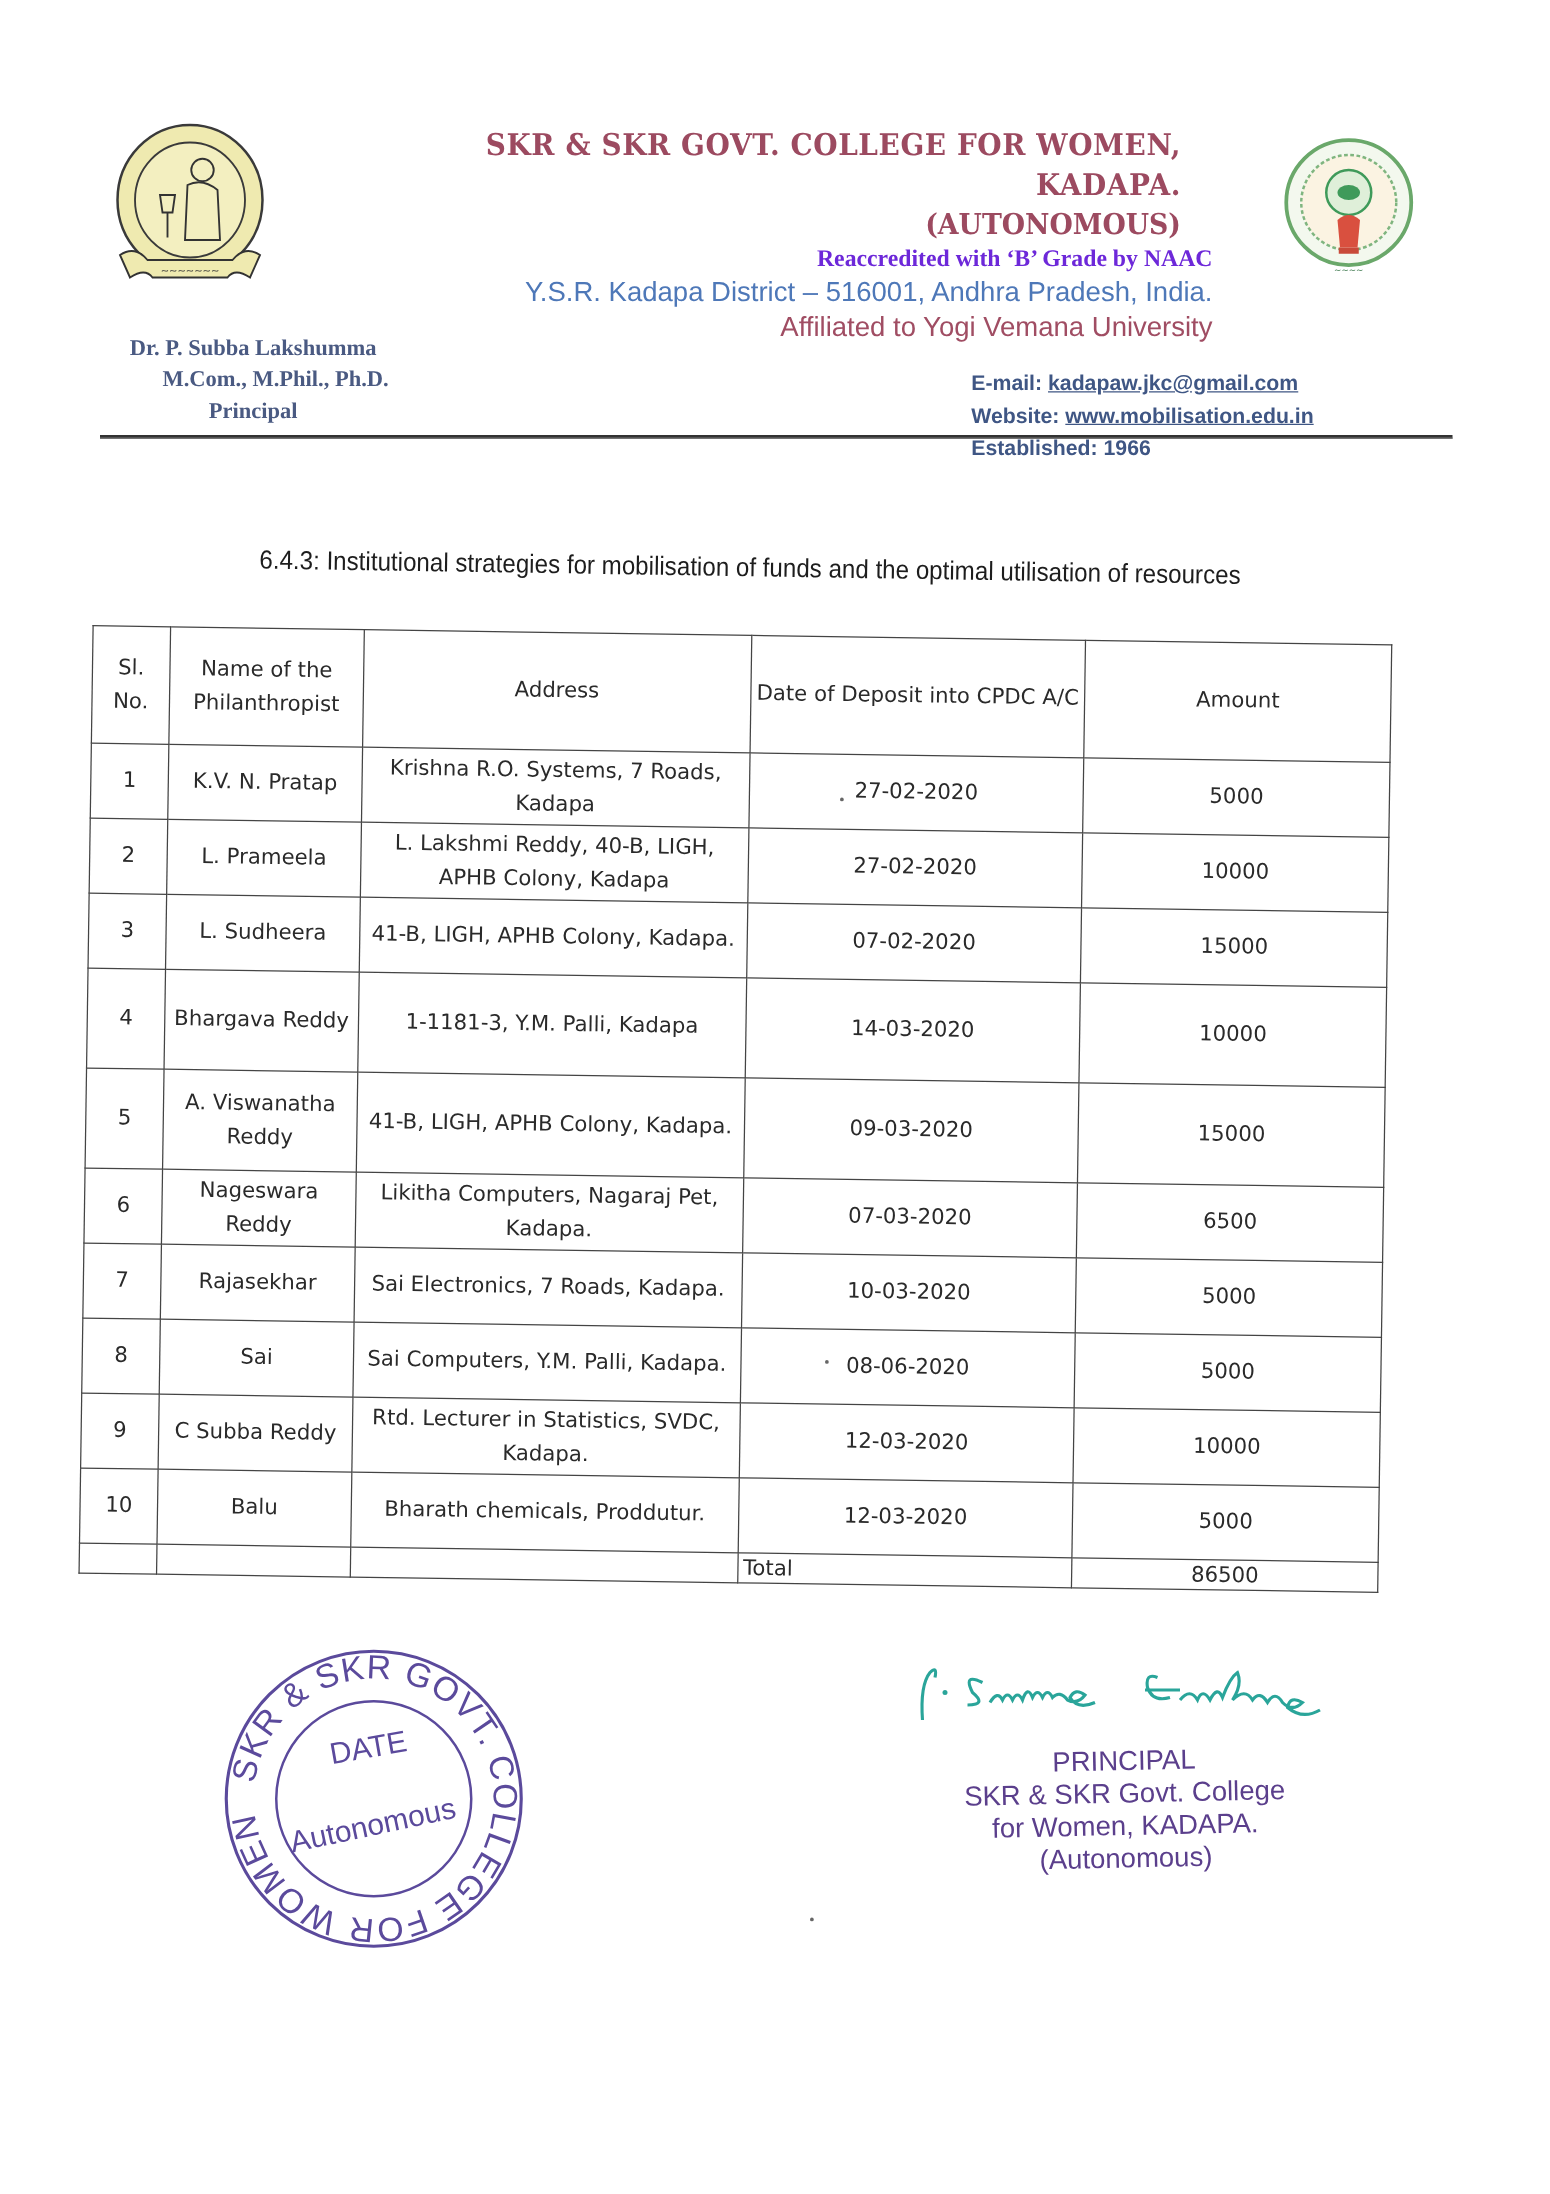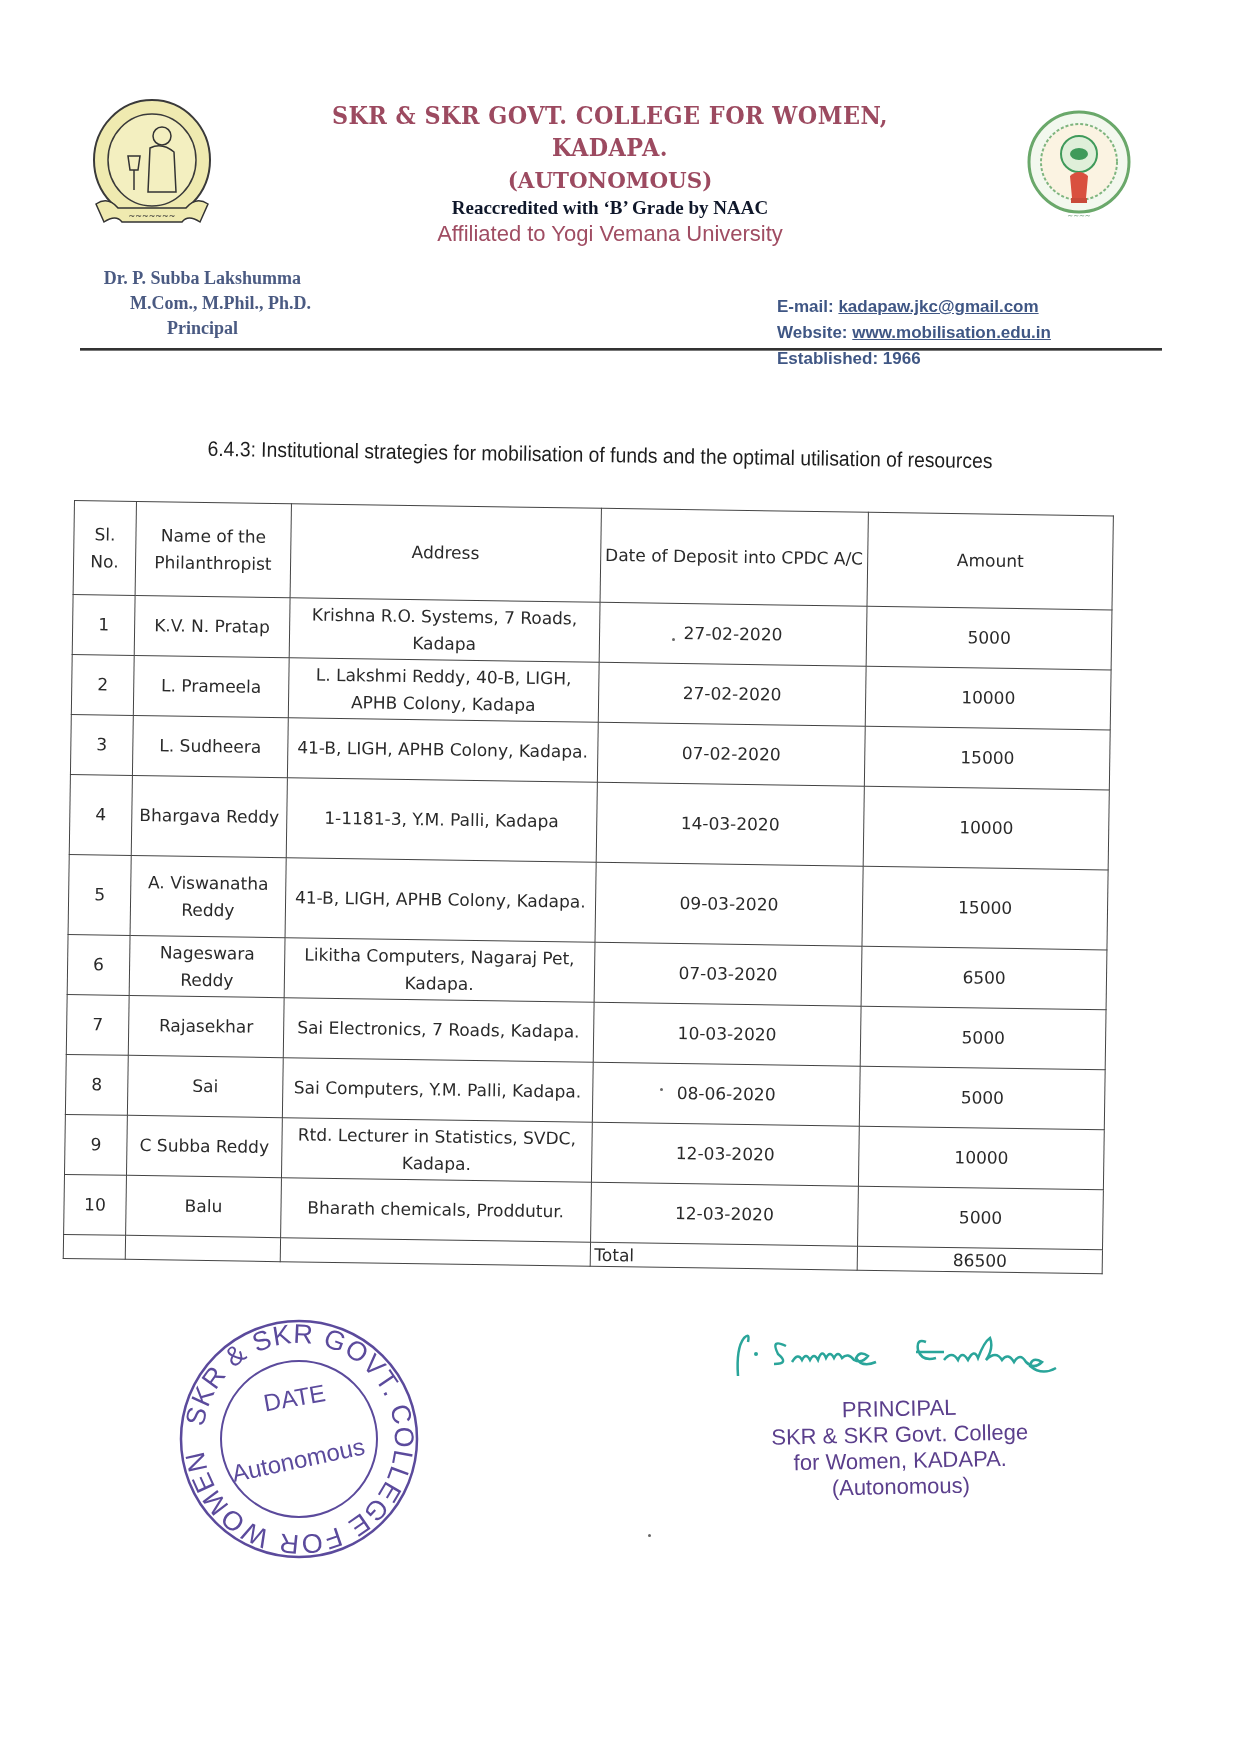--- a/index.html
+++ b/index.html
@@ -7,35 +7,35 @@
     body { position: relative; font-family: "Liberation Sans", sans-serif; color: #222; }
 
     
     .logo-left {
       position: absolute; left: 88px; top: 96px; width: 128px; height: 136px;
     }
     .logo-right {
       position: absolute; left: 1024px; top: 106px; width: 110px; height: 116px;
     }
     .head-center {
-      position: absolute; left: 250px; top: 100px; width: 720px; text-align: center;
+      position: absolute; left: 250px; top: 100px; width: 720px; text-align: right;
     }
     .college-name {
       font-family: "DejaVu Serif", serif; font-weight: bold; font-size: 24px;
       color: #9c4a60; letter-spacing: 0.5px; line-height: 32px;
       transform: scaleX(0.93); transform-origin: center;
     }
     .college-status {
       font-family: "DejaVu Serif", serif; font-weight: bold; font-size: 23px;
       color: #9c4a60; line-height: 32px;
       transform: scaleX(0.93); transform-origin: center;
     }
     .accred {
       font-family: "Liberation Serif", serif; font-weight: bold; font-size: 19px;
-      color: #0f172a; line-height: 24px;
+      color: #6d28d9; line-height: 24px;
     }
     .district {
       font-family: "Liberation Sans", sans-serif; font-size: 22px;
       color: #4e78b8; line-height: 28px;
     }
     .affiliated {
       font-family: "Liberation Sans", sans-serif; font-size: 22px; font-weight: normal;
       color: #a04d63; line-height: 28px;
     }
     .principal-block {
@@ -119,20 +119,21 @@
     <line x1="46" y1="74" x2="46" y2="94" stroke="#333" stroke-width="1.5"></line>
     <path d="M8 108 Q20 100 30 112 L98 112 Q108 100 120 108 L112 126 Q100 118 94 126 L34 126 Q28 118 16 126 Z" fill="#efeab0" stroke="#333" stroke-width="1.5"></path>
     <text x="64" y="123" text-anchor="middle" font-size="8" fill="#333" font-family="DejaVu Sans, sans-serif">~~~~~~~</text>
   </svg>
 </div>
 
 <div class="head-center">
   <div class="college-name">SKR &amp; SKR GOVT. COLLEGE FOR WOMEN, KADAPA.</div>
   <div class="college-status">(AUTONOMOUS)</div>
   <div class="accred">Reaccredited with ‘B’ Grade by NAAC</div>
+  <div class="district">Y.S.R. Kadapa District – 516001, Andhra Pradesh, India.</div>
   <div class="affiliated">Affiliated to Yogi Vemana University</div>
 </div>
 
 <div class="logo-right">
   <svg width="110" height="116" viewBox="0 0 110 116">
     <circle cx="55" cy="56" r="50" fill="#f3f8ee" stroke="#6aa86a" stroke-width="3"></circle>
     <circle cx="55" cy="56" r="38" fill="#fbf3e2" stroke="#7fb57f" stroke-width="2" stroke-dasharray="3 2"></circle>
     <circle cx="55" cy="48" r="18" fill="#dfefd9" stroke="#3f9a5a" stroke-width="2"></circle>
     <ellipse cx="55" cy="48" rx="9" ry="6" fill="#3f9a5a"></ellipse>
     <path d="M46 70 Q55 62 64 70 L62 92 L48 92 Z" fill="#d9503f"></path>

